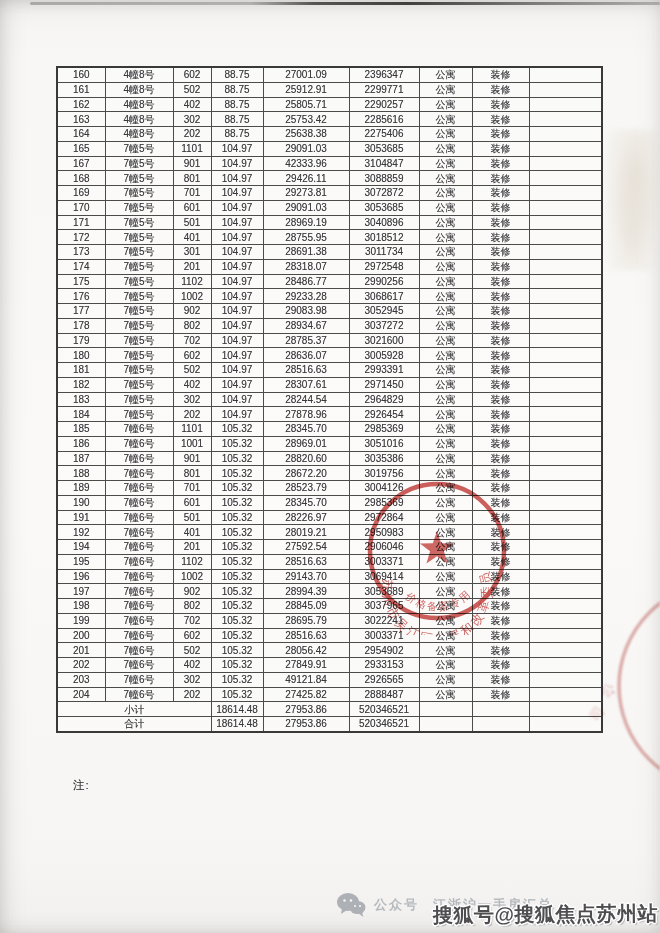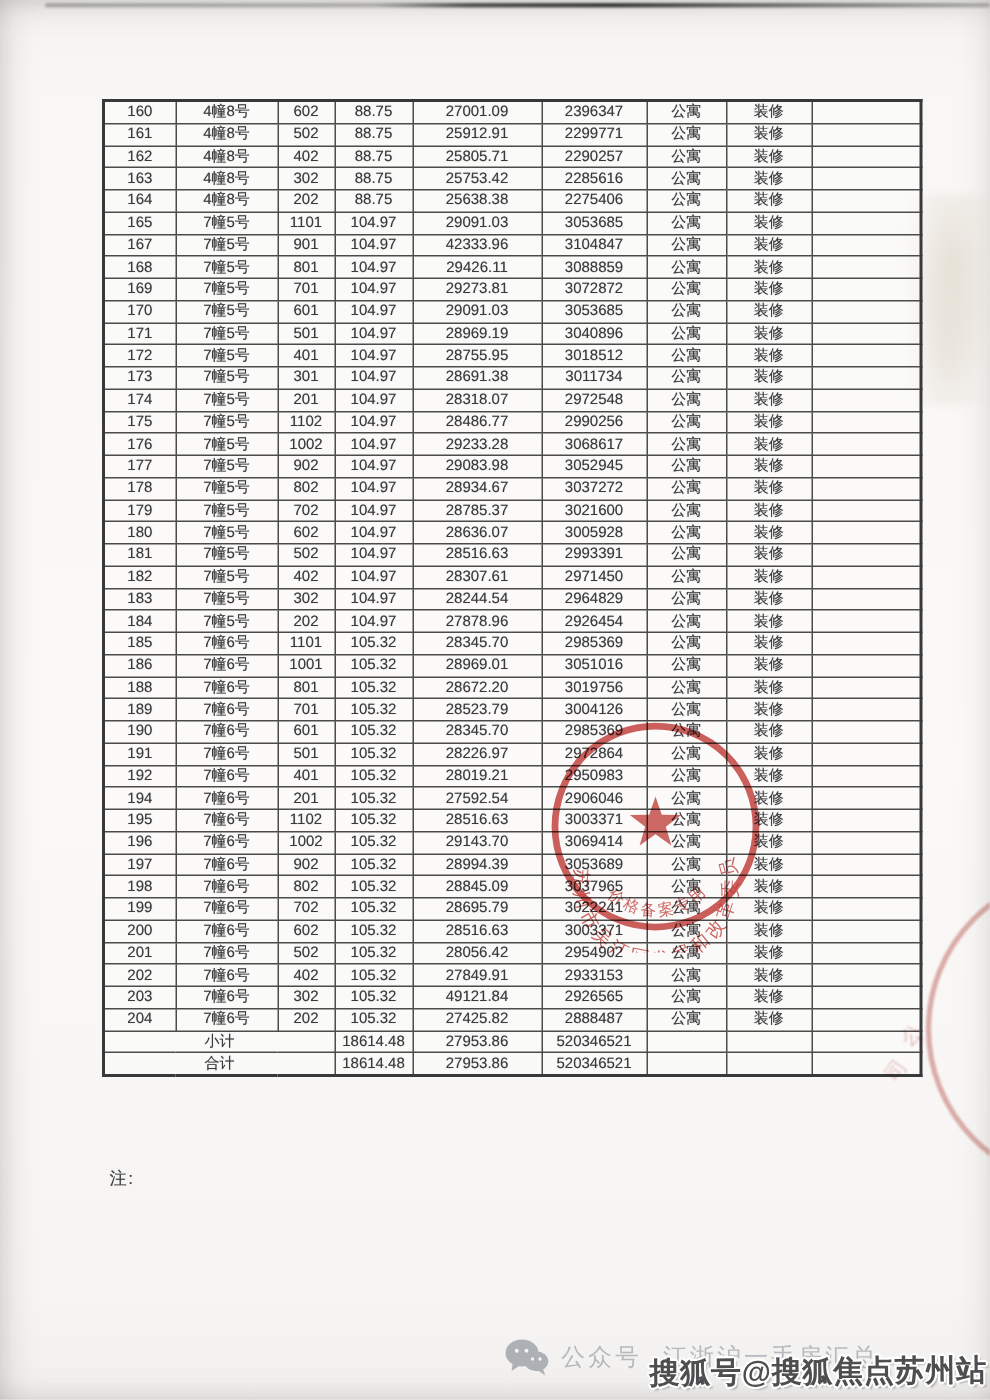--- a/index.html
+++ b/index.html
@@ -21,21 +21,21 @@
     background:linear-gradient(90deg,rgba(70,70,70,.35) 0%,rgba(70,70,70,.30) 35%,rgba(45,45,45,.78) 45%,rgba(35,35,35,.85) 60%,rgba(55,55,55,.6) 80%,rgba(90,90,90,.35) 100%);
     filter:blur(.6px);border-radius:2px;
   }
   .scan-blob{
     position:absolute;left:598px;top:130px;width:62px;height:140px;
     background:radial-gradient(ellipse at 60% 30%,rgba(206,192,172,.35),transparent 65%),
                radial-gradient(ellipse at 55% 75%,rgba(206,192,172,.28),transparent 60%);
     filter:blur(3px);
   }
   table.price{
-    position:absolute;left:68px;top:66px;width:545px;
+    position:absolute;left:56px;top:66px;width:545px;
     border-collapse:collapse;table-layout:fixed;
     border:2px solid #39393a;background:rgba(255,255,255,.35);
     filter:blur(.22px);
   }
   table.price td{
     border:1px solid #4b4b4a;
     height:13.75px;padding:0;
     font-size:10px;line-height:13px;
     text-align:center;vertical-align:middle;
     color:#3a3a3d;white-space:nowrap;overflow:hidden;
@@ -43,21 +43,21 @@
   }
   table.price td.sum{overflow:visible;}
   
   .seal{position:absolute;left:355px;top:471px;width:164px;height:164px;
         mix-blend-mode:multiply;opacity:.92;filter:blur(.45px);}
   .seal-side{position:absolute;left:583px;top:598px;width:77px;height:180px;
         mix-blend-mode:multiply;opacity:.85;filter:blur(.8px);}
   .note{position:absolute;left:73px;top:778px;font-size:11.5px;color:#3d3d40;
         letter-spacing:1px;text-shadow:0 0 .5px rgba(70,70,75,.5);}
   .footer-gray{position:absolute;left:336px;top:892px;display:flex;align-items:center;
-        color:#b6babe;font-size:16px;letter-spacing:2px;white-space:nowrap;}
+        color:#b6babe;font-size:13px;letter-spacing:2px;white-space:nowrap;font-weight:bold;}
   .footer-gray .txt{margin-left:8px;}
   .footer-gray .txt2{margin-left:14px;}
   .wm{
     position:absolute;left:433px;top:901px;white-space:nowrap;
     font-size:20px;font-weight:bold;color:#4e4e51;letter-spacing:.5px;
     text-shadow:1.5px 0 0 #fff,-1.5px 0 0 #fff,0 1.5px 0 #fff,0 -1.5px 0 #fff,
                 1px 1px 0 #fff,-1px -1px 0 #fff,1px -1px 0 #fff,-1px 1px 0 #fff,
                 2px 2px 1px rgba(120,120,120,.45);
     transform:rotate(-.5deg);
   }
@@ -358,20 +358,31 @@
           <td>装修</td>
           <td></td>
         </tr>
         <tr>
           <td>186</td>
           <td>7幢6号</td>
           <td>1001</td>
           <td>105.32</td>
           <td>28969.01</td>
           <td>3051016</td>
+          <td>公寓</td>
+          <td>装修</td>
+          <td></td>
+        </tr>
+        <tr>
+          <td>187</td>
+          <td>7幢6号</td>
+          <td>901</td>
+          <td>105.32</td>
+          <td>28820.60</td>
+          <td>3035386</td>
           <td>公寓</td>
           <td>装修</td>
           <td></td>
         </tr>
         <tr>
           <td>188</td>
           <td>7幢6号</td>
           <td>801</td>
           <td>105.32</td>
           <td>28672.20</td>

